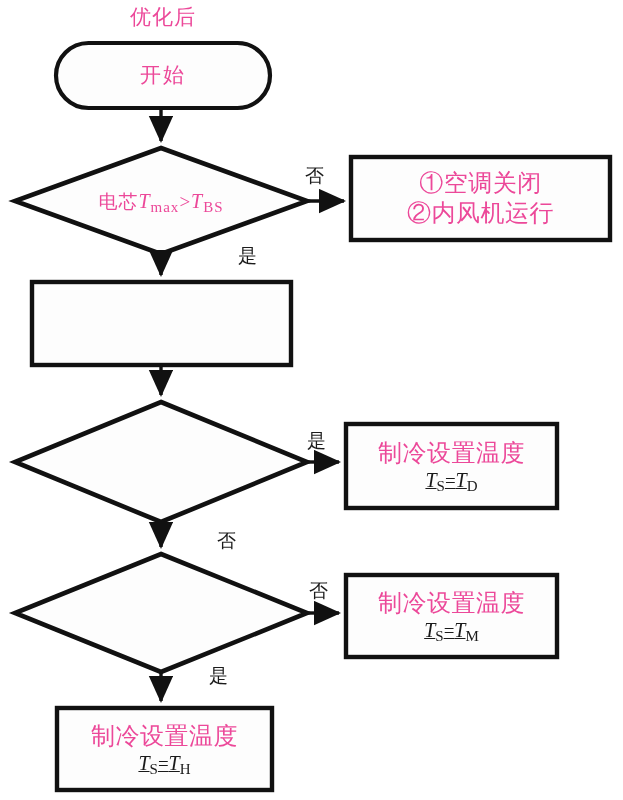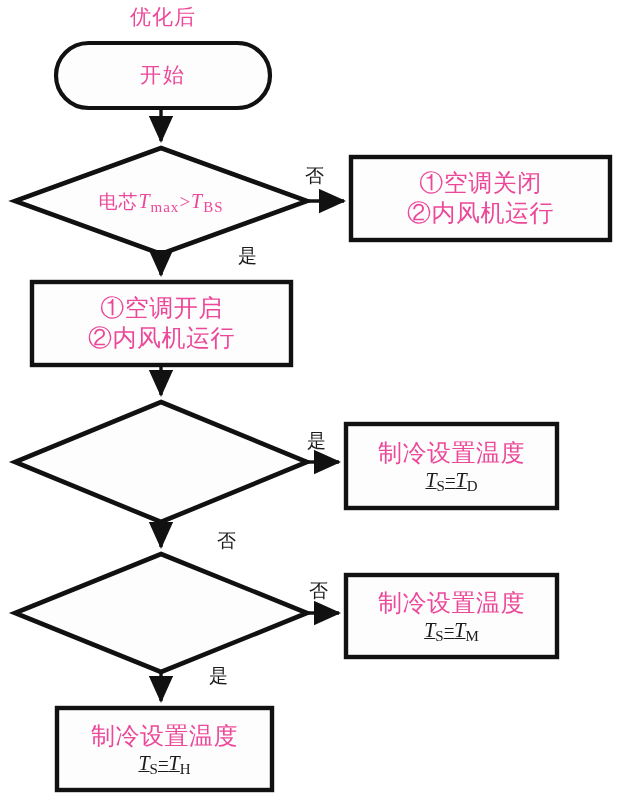--- a/index.html
+++ b/index.html
@@ -148,24 +148,20 @@
     <span class="cjk diamond-label">
       <span>电芯</span><span class="var">T</span><span class="sub">max</span><span class="op">&gt;</span><span class="var">T</span><span class="sub">BS</span>
     </span>
   </div>
 
   <div class="node-text" style="left:351px; top:157px; width:259px; height:83px;">
     <span class="cjk box-line">①空调关闭</span>
     <span class="cjk box-line">②内风机运行</span>
   </div>
 
-  <div class="node-text" style="left:32px; top:282px; width:259px; height:83px;">
-    <span class="cjk box-line">①空调开启</span>
-    <span class="cjk box-line">②内风机运行</span>
-  </div>
 
 
   <div class="node-text" style="left:346px; top:424px; width:211px; height:84px;">
     <span class="cjk box-line">制冷设置温度</span>
     <span class="box-line formula">
       <span class="var">T</span><span class="sub">S</span><span class="op">=</span><span class="var">T</span><span class="sub">D</span>
     </span>
   </div>
 
 

